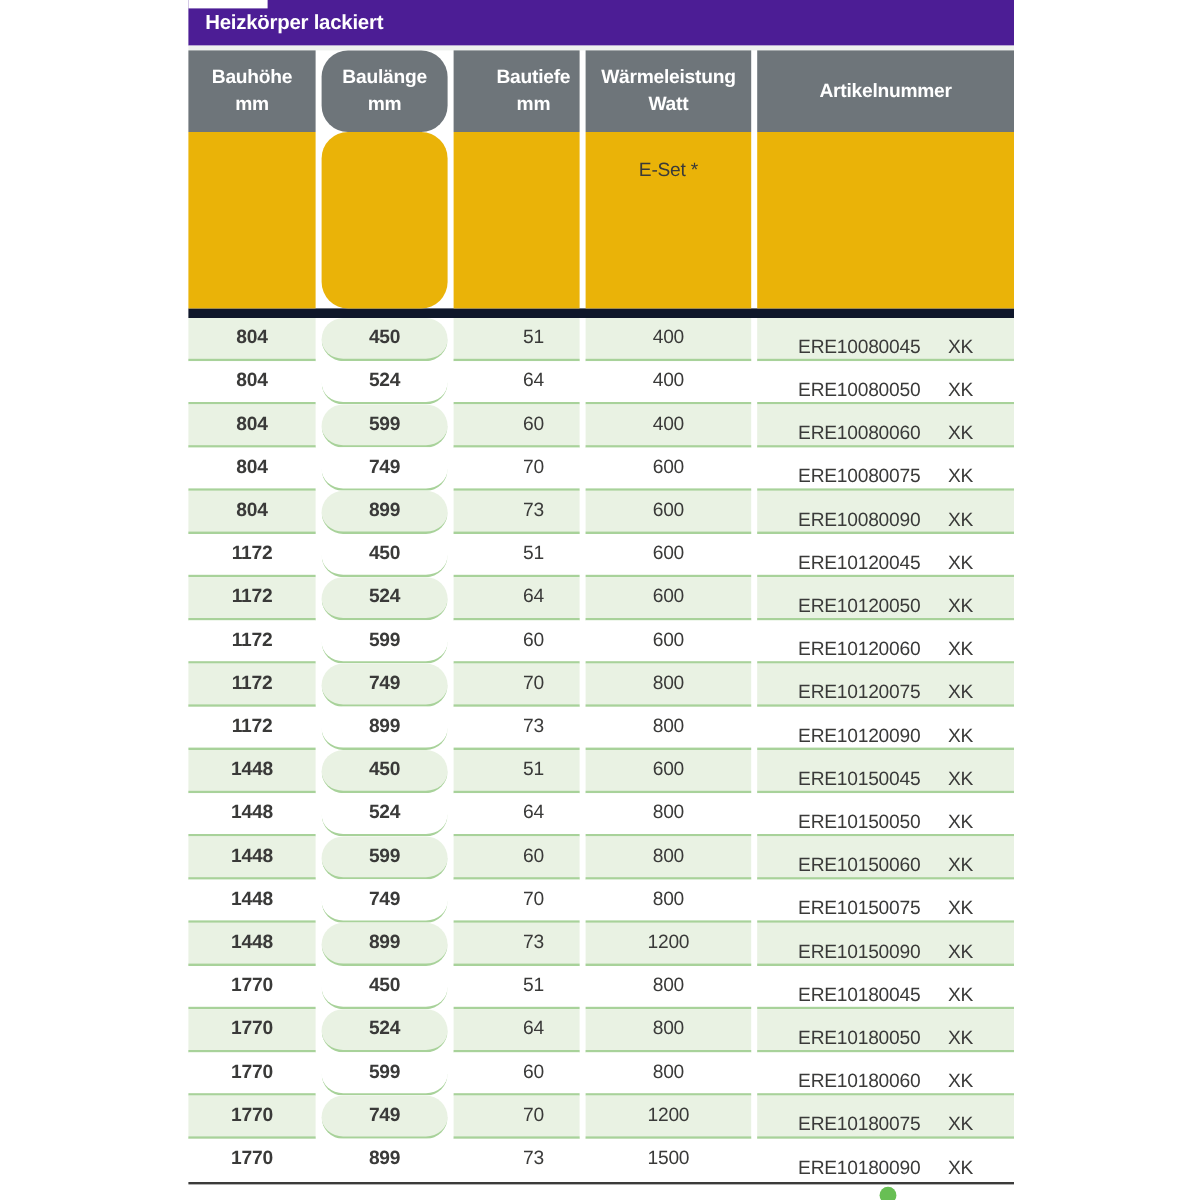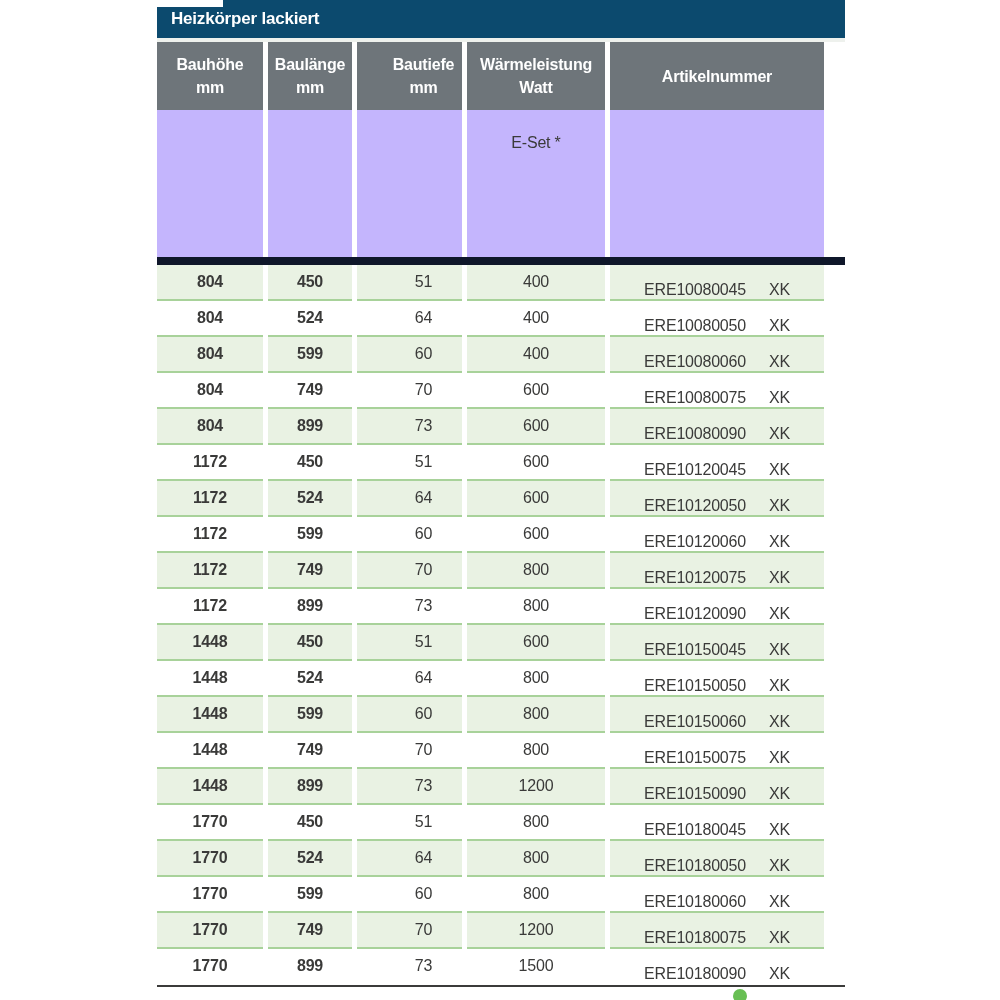--- a/index.html
+++ b/index.html
@@ -15,46 +15,46 @@
   .spec-table {
     position: absolute; left: 157px; top: 0; width: 688px;
   }
 
   .notch {
     position: absolute; left: 0; top: 0; width: 66px; height: 7px;
     background: #ffffff; z-index: 3;
   }
 
   .title-bar {
-    height: 38px; background: #0c4a6e;
+    height: 38px; background: #4c1d95;
     display: flex; align-items: center;
     padding-left: 14px; box-sizing: border-box;
     color: #ffffff; font-size: 17px; font-weight: 700;
   }
 
   .title-gap { height: 4px; background: #eef1ed; }
 
   .hdr-row, .panel-row, .row { display: flex; }
 
-  .c1 { width: 106px; } .c2 { width: 84px; } .c3 { width: 105px; padding-left: 28px; }
+  .c1 { width: 106px; } .c2 { width: 105px; border-radius: 22px; } .c3 { width: 105px; padding-left: 28px; }
   .c4 { width: 138px; } .c5 { width: 214px; }
   .gapr { margin-right: 5px; }
 
   .hdr-row { height: 68px; }
   .hdr-cell {
     background: #6e757a; color: #ffffff;
     font-weight: 700; font-size: 16px; line-height: 23px;
     display: flex; flex-direction: column;
     align-items: center; justify-content: center;
     text-align: center; box-sizing: border-box;
   }
 
   .panel-row { height: 147px; }
   .panel-cell {
-    background: #c4b5fd; box-sizing: border-box;
+    background: #eab308; box-sizing: border-box;
     display: flex; justify-content: center; align-items: flex-start;
     padding-top: 24px; font-size: 16px; color: #3a3a39;
   }
 
   .rows { border-top: 8px solid #0f172a; }
   .row { height: 36px; }
   .cell {
     height: 36px; box-sizing: border-box;
     border-bottom: 2px solid #a8d29a;
     text-align: center; line-height: 34px;

